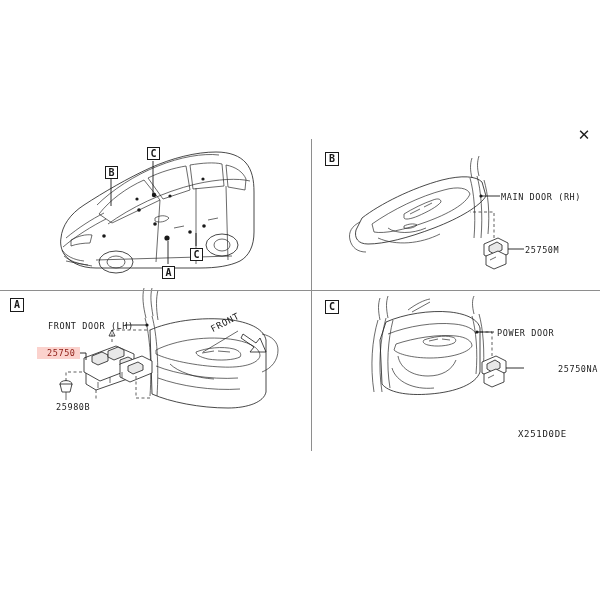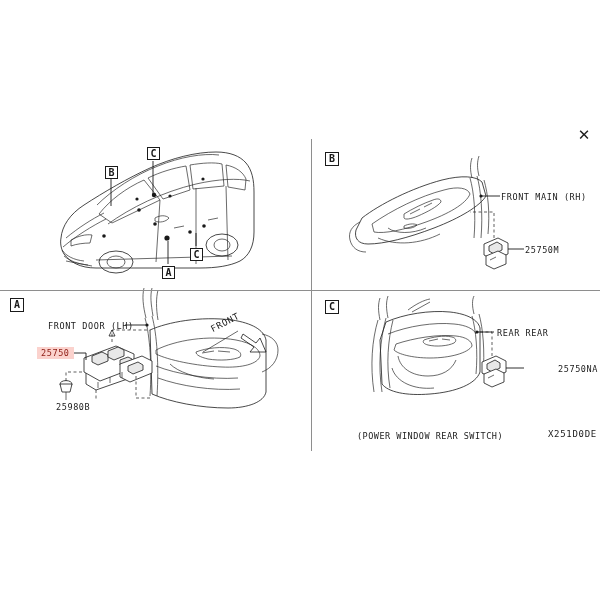--- a/index.html
+++ b/index.html
@@ -117,32 +117,32 @@
     font-size: 8.5px;
     letter-spacing: 0.6px;
     color: #1a1a1a;
     white-space: nowrap;
     text-align: right;
   }
   #part-highlight-25750 {
     position: absolute;
     left: 37px;
     top: 347px;
-    padding: 1px 4px 1px 4px;
+    padding: 1px 4px 1px 10px;
     background: #fbd2cd;
     color: #8d1a12;
     font-family: "DejaVu Sans Mono", "Liberation Mono", monospace;
     font-size: 8.5px;
     letter-spacing: 0.6px;
     white-space: nowrap;
     cursor: pointer;
   }
   #drawing-code {
     position: absolute;
-    left: 548px;
+    left: 518px;
     top: 429px;
     font-family: "DejaVu Sans Mono", "Liberation Mono", monospace;
     font-size: 9px;
     letter-spacing: 0.7px;
     color: #1a1a1a;
     white-space: nowrap;
   }
   #front-arrow-label {
     position: absolute;
     left: 209px;
@@ -400,23 +400,22 @@
   <div class="callout-box" style="left:162px; top:266px;">A</div>
   <div class="callout-box" style="left:190px; top:248px;">C</div>
 
   <div class="panel-letter" style="left:10px; top:298px;">A</div>
   <div class="label" style="left:48px; top:321px;">FRONT DOOR (LH)</div>
   <div id="part-highlight-25750">25750</div>
   <div class="partnum" style="left:56px; top:402px;">25980B</div>
   <div id="front-arrow-label">FRONT</div>
 
   <div class="panel-letter" style="left:325px; top:152px;">B</div>
-  <div class="label" style="left:501px; top:192px;">FRONT MAIN (RH)</div>
+  <div class="label" style="left:501px; top:192px;">MAIN DOOR (RH)</div>
   <div class="partnum" style="left:525px; top:245px;">25750M</div>
 
   <div class="panel-letter" style="left:325px; top:300px;">C</div>
-  <div class="label" style="left:497px; top:328px;">REAR REAR</div>
+  <div class="label" style="left:497px; top:328px;">POWER DOOR</div>
   <div class="partnum" style="left:558px; top:364px;">25750NA</div>
-  <div class="caption" style="left:357px; top:431px;">(POWER WINDOW REAR SWITCH)</div>
 
   <div id="drawing-code">X251D0DE</div>
 
 </div>
 
 </body></html>

